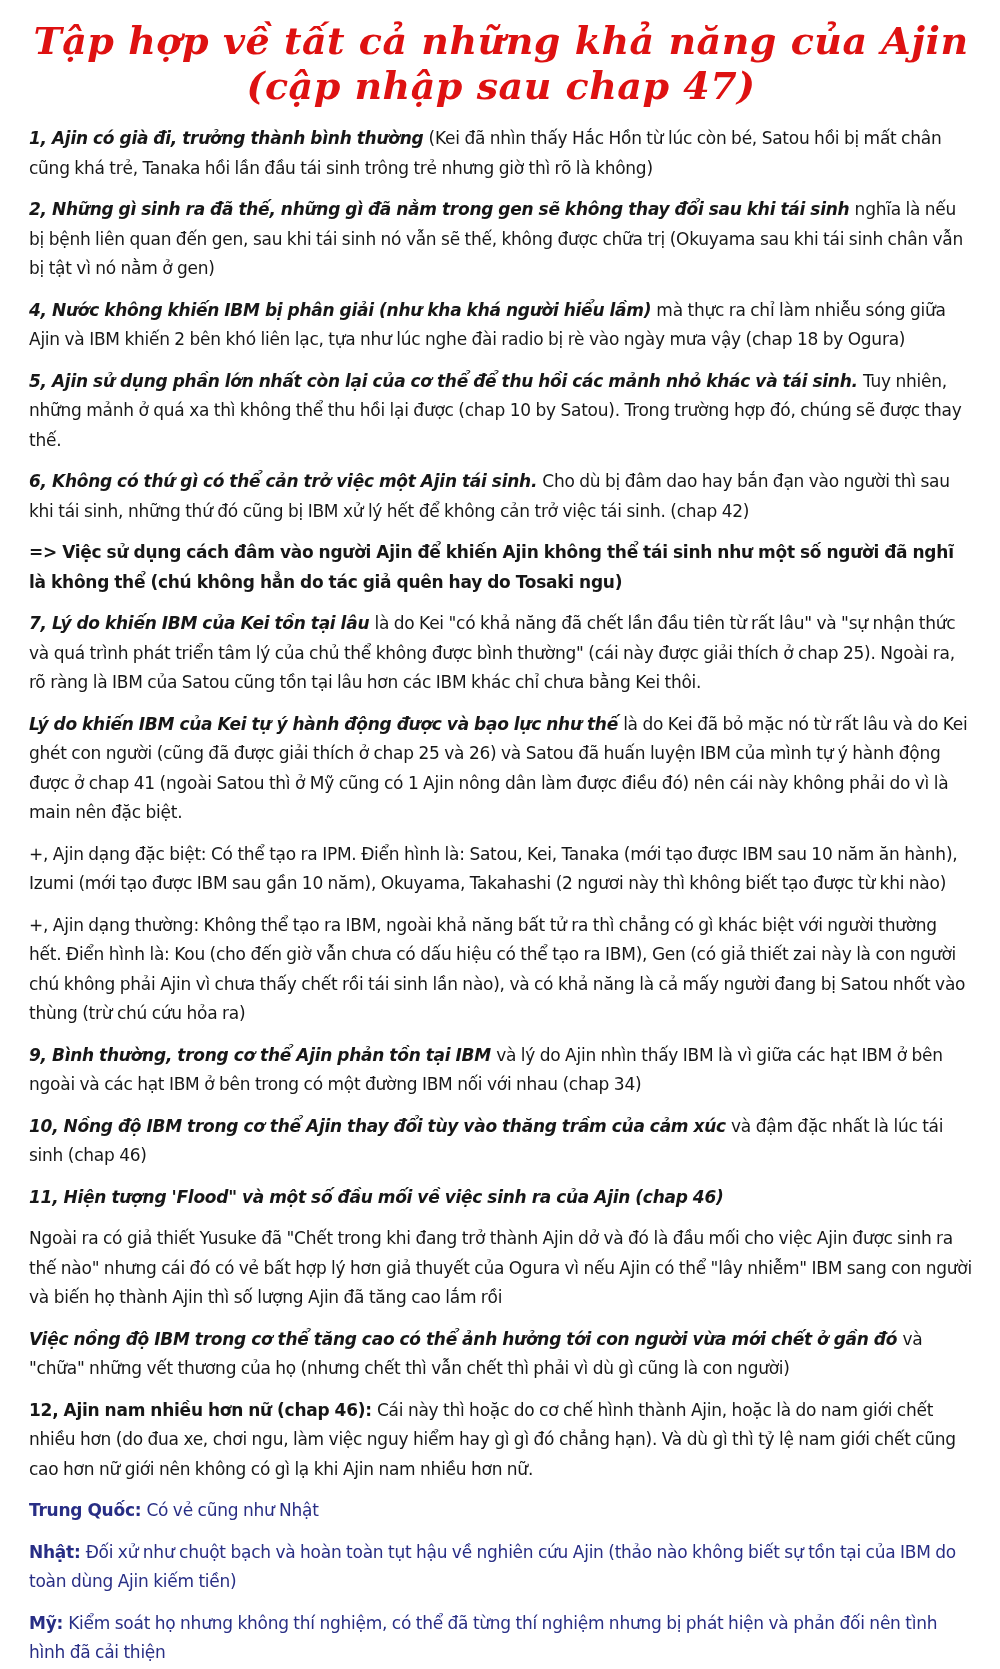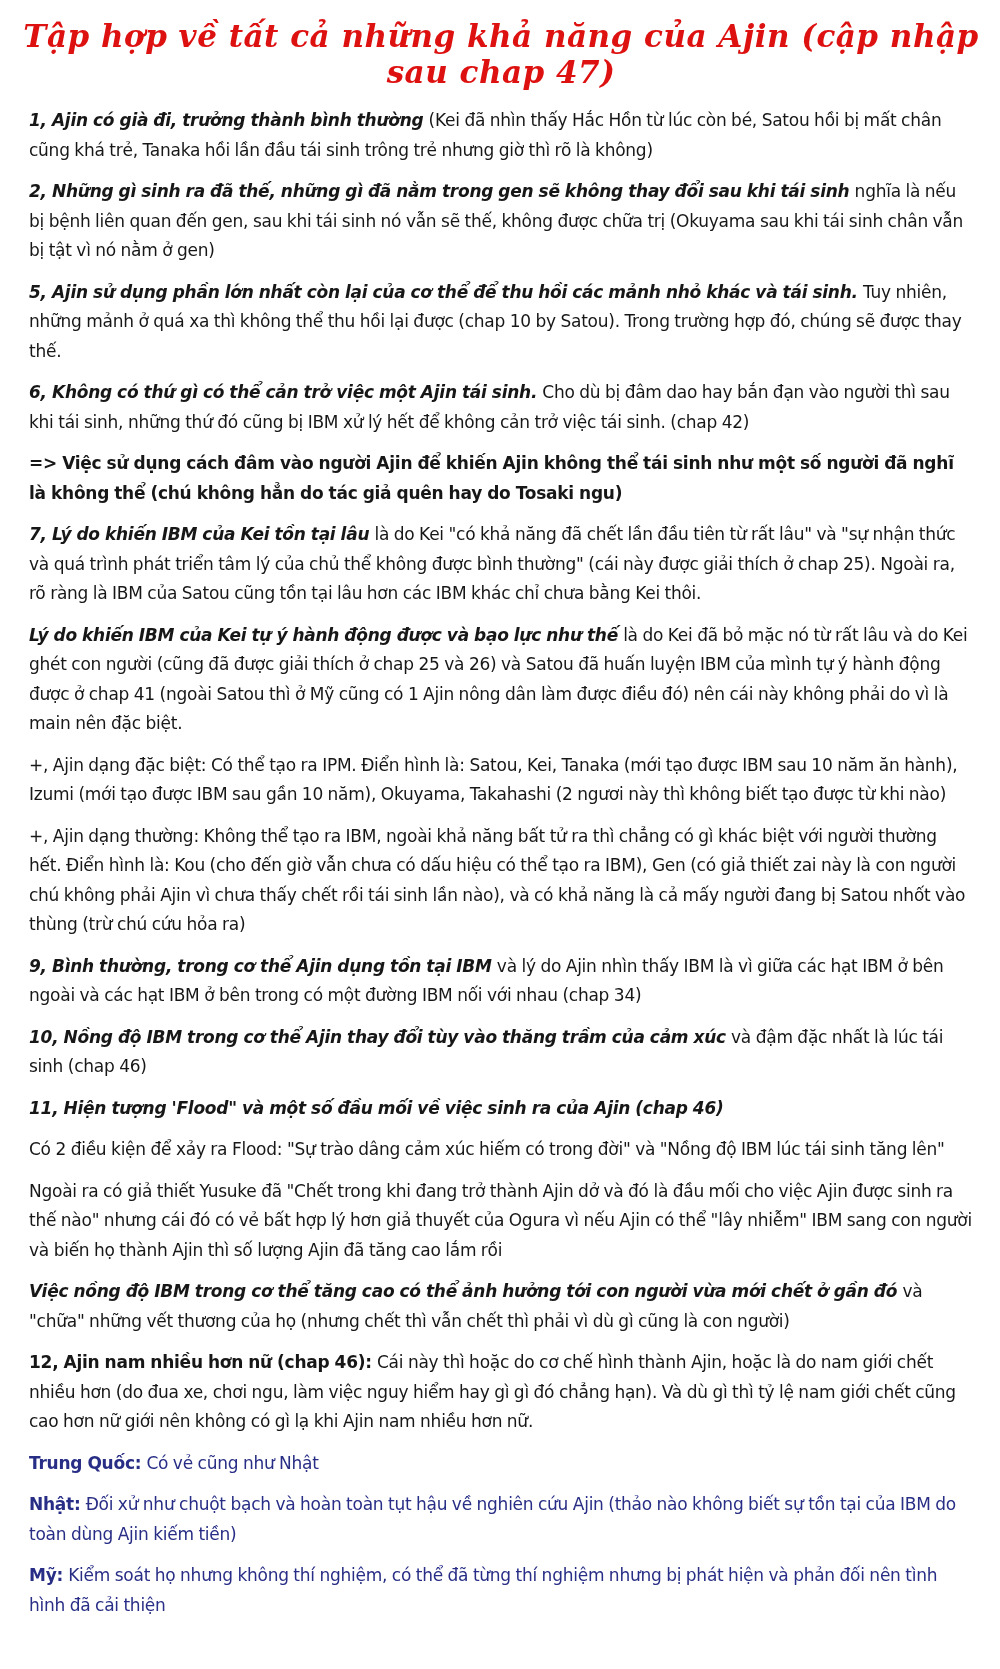--- a/index.html
+++ b/index.html
@@ -10,21 +10,21 @@
     background:#ffffff;
     padding:14px 15px 40px 17px;
     font-family:"DejaVu Sans",sans-serif;
   }
   .title{
     text-align:center;
     color:#de1111;
     font-family:"DejaVu Serif",serif;
     font-weight:bold;
     font-style:italic;
-    font-size:31px;
+    font-size:38px;
     letter-spacing:0.5px;
     margin:4px 0 16px 0;
   }
   .doc-body{
     font-size:17px;
     line-height:29.5px;
     color:#171717;
     letter-spacing:-0.25px;
     word-spacing:-0.5px;
   }
@@ -38,45 +38,45 @@
 
 <div class="page">
   <h1 class="title">Tập hợp về tất cả những khả năng của Ajin (cập nhập sau chap 47)</h1>
 
   <div class="doc-body">
     <p><span class="bi">1, Ajin có già đi, trưởng thành bình thường </span><span>(Kei đã nhìn thấy Hắc Hồn từ lúc còn bé, Satou hồi bị mất chân cũng khá trẻ, Tanaka hồi lần đầu tái sinh trông trẻ nhưng giờ thì rõ là không)</span></p>
 
     <p><span class="bi">2, Những gì sinh ra đã thế, những gì đã nằm trong gen sẽ không thay đổi sau khi tái sinh </span><span>nghĩa là nếu bị bệnh liên quan đến gen, sau khi tái sinh nó vẫn sẽ thế, không được chữa trị (Okuyama sau khi tái sinh chân vẫn bị tật vì nó nằm ở gen)</span></p>
 
 
+    <p><span class="bi">4, Nước không khiến IBM bị phân giải (như kha khá người hiểu lầm) </span><span>mà thực ra chỉ làm nhiễu sóng giữa Ajin và IBM khiến 2 bên khó liên lạc, tựa như lúc nghe đài radio bị rè vào ngày mưa vậy (chap 18 by Ogura)</span></p>
 
     <p><span class="bi">5, Ajin sử dụng phần lớn nhất còn lại của cơ thể để thu hồi các mảnh nhỏ khác và tái sinh. </span><span>Tuy nhiên, những mảnh ở quá xa thì không thể thu hồi lại được (chap 10 by Satou). Trong trường hợp đó, chúng sẽ được thay thế.</span></p>
 
 
     <p><span class="bi">6, Không có thứ gì có thể cản trở việc một Ajin tái sinh. </span><span>Cho dù bị đâm dao hay bắn đạn vào người thì sau khi tái sinh, những thứ đó cũng bị IBM xử lý hết để không cản trở việc tái sinh. (chap 42)</span></p>
 
     <p><span class="b">=&gt; Việc sử dụng cách đâm vào người Ajin để khiến Ajin không thể tái sinh như một số người đã nghĩ là không thể (chú không hẳn do tác giả quên hay do Tosaki ngu)</span></p>
 
     <p><span class="bi">7,  Lý do khiến IBM của Kei tồn tại lâu </span><span>là do Kei "có khả năng đã chết lần đầu tiên từ rất lâu" và "sự nhận thức và quá trình phát triển tâm lý của chủ thể không được bình thường" (cái này được giải thích ở chap 25). Ngoài ra, rõ ràng là IBM của Satou cũng tồn tại lâu hơn các IBM khác chỉ chưa bằng Kei thôi.</span></p>
 
     <p><span class="bi">Lý do khiến IBM của Kei tự ý hành động được và bạo lực như thế </span><span>là do Kei đã bỏ mặc nó từ rất lâu và do Kei ghét con người (cũng đã được giải thích ở chap 25 và 26) và Satou đã huấn luyện IBM của mình tự ý hành động được ở chap 41 (ngoài Satou thì ở Mỹ cũng có 1 Ajin nông dân làm được điều đó) nên cái này không phải do vì là main nên đặc biệt.</span></p>
 
 
     <p><span>+, Ajin dạng đặc biệt: Có thể tạo ra IPM. Điển hình là: Satou, Kei, Tanaka (mới tạo được IBM sau 10 năm ăn hành), Izumi (mới tạo được IBM sau gần 10 năm), Okuyama, Takahashi (2 ngươi này thì không biết tạo được từ khi nào)</span></p>
 
     <p><span>+, Ajin dạng thường: Không thể tạo ra IBM, ngoài khả năng bất tử ra thì chẳng có gì khác biệt với người thường hết. Điển hình là: Kou (cho đến giờ vẫn chưa có dấu hiệu có thể tạo ra IBM), Gen (có giả thiết zai này là con người chú không phải Ajin vì chưa thấy chết rồi tái sinh lần nào), và có khả năng là cả mấy người đang bị Satou nhốt vào thùng (trừ chú cứu hỏa ra)</span></p>
 
 
-    <p><span class="bi">9, Bình thường, trong cơ thể Ajin dụng tồn tại IBM </span><span>và lý do Ajin nhìn thấy IBM là vì giữa các hạt IBM ở bên ngoài và các hạt IBM ở bên trong có một đường IBM nối với nhau (chap 34)</span></p>
+    <p><span class="bi">9, Bình thường, trong cơ thể Ajin phản tồn tại IBM </span><span>và lý do Ajin nhìn thấy IBM là vì giữa các hạt IBM ở bên ngoài và các hạt IBM ở bên trong có một đường IBM nối với nhau (chap 34)</span></p>
 
     <p><span class="bi">10, Nồng độ IBM trong cơ thể Ajin thay đổi tùy vào thăng trầm của cảm xúc </span><span>và đậm đặc nhất là lúc tái sinh (chap 46)</span></p>
 
     <p><span class="bi">11, Hiện tượng 'Flood" và một số đầu mối về việc sinh ra của Ajin (chap 46)</span></p>
 
-    <p><span>Có 2 điều kiện để xảy ra Flood: "Sự trào dâng cảm xúc hiếm có trong đời" và "Nồng độ IBM lúc tái sinh tăng lên"</span></p>
 
     <p><span>Ngoài ra có giả thiết Yusuke đã "Chết trong khi đang trở thành Ajin dở và đó là đầu mối cho việc Ajin được sinh ra thế nào" nhưng cái đó có vẻ bất hợp lý hơn giả thuyết của Ogura vì nếu Ajin có thể "lây nhiễm" IBM sang con người và biến họ thành Ajin thì số lượng Ajin đã tăng cao lắm rồi</span></p>
 
     <p><span class="bi">Việc nồng độ IBM trong cơ thể tăng cao có thể ảnh hưởng tới con người vừa mới chết ở gần đó </span><span>và "chữa" những vết thương của họ (nhưng chết thì vẫn chết thì phải vì dù gì cũng là con người)</span></p>
 
     <p><span class="b">12, Ajin nam nhiều hơn nữ (chap 46): </span><span>Cái này thì hoặc do cơ chế hình thành Ajin, hoặc là do nam giới chết nhiều hơn (do đua xe, chơi ngu, làm việc nguy hiểm hay gì gì đó chẳng hạn). Và dù gì thì tỷ lệ nam giới chết cũng cao hơn nữ giới nên không có gì lạ khi Ajin nam nhiều hơn nữ.</span></p>
 
 
     <p class="blue"><span class="b">Trung Quốc: </span><span>Có vẻ cũng như Nhật</span></p>
 

